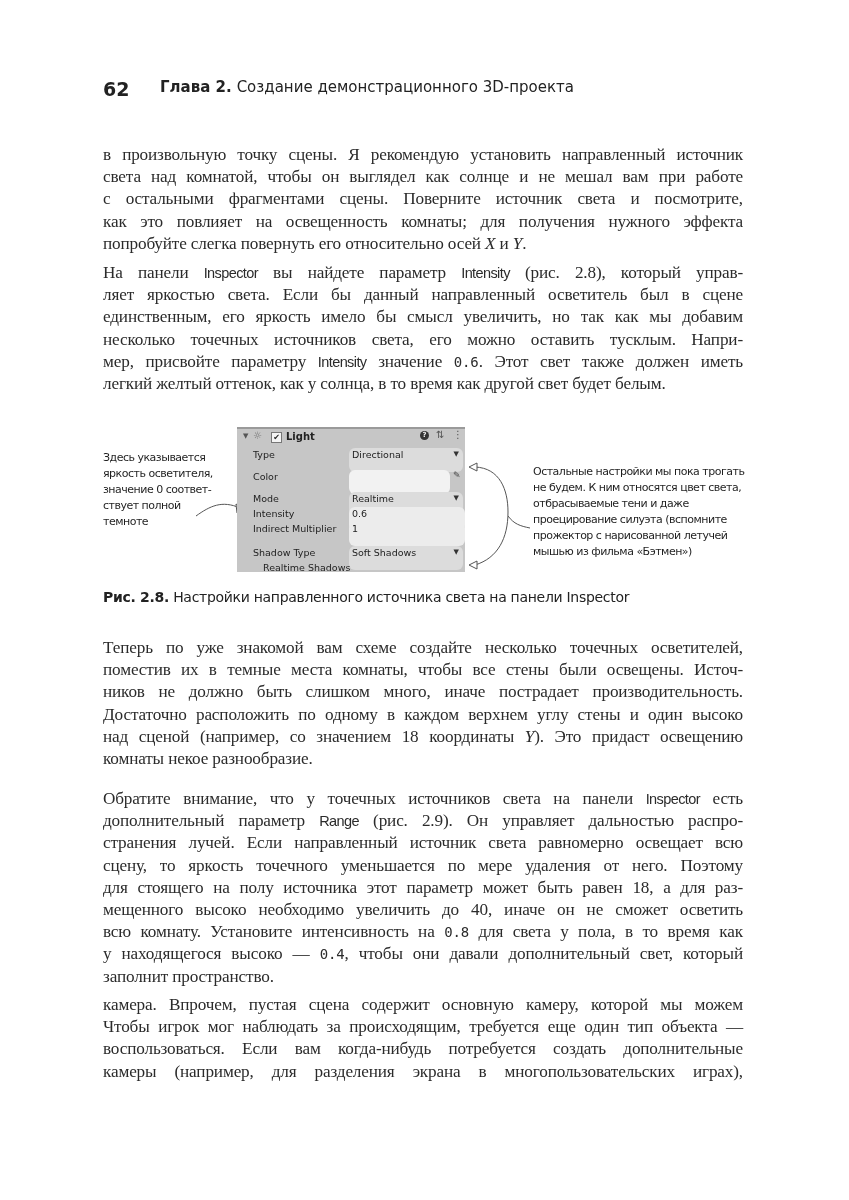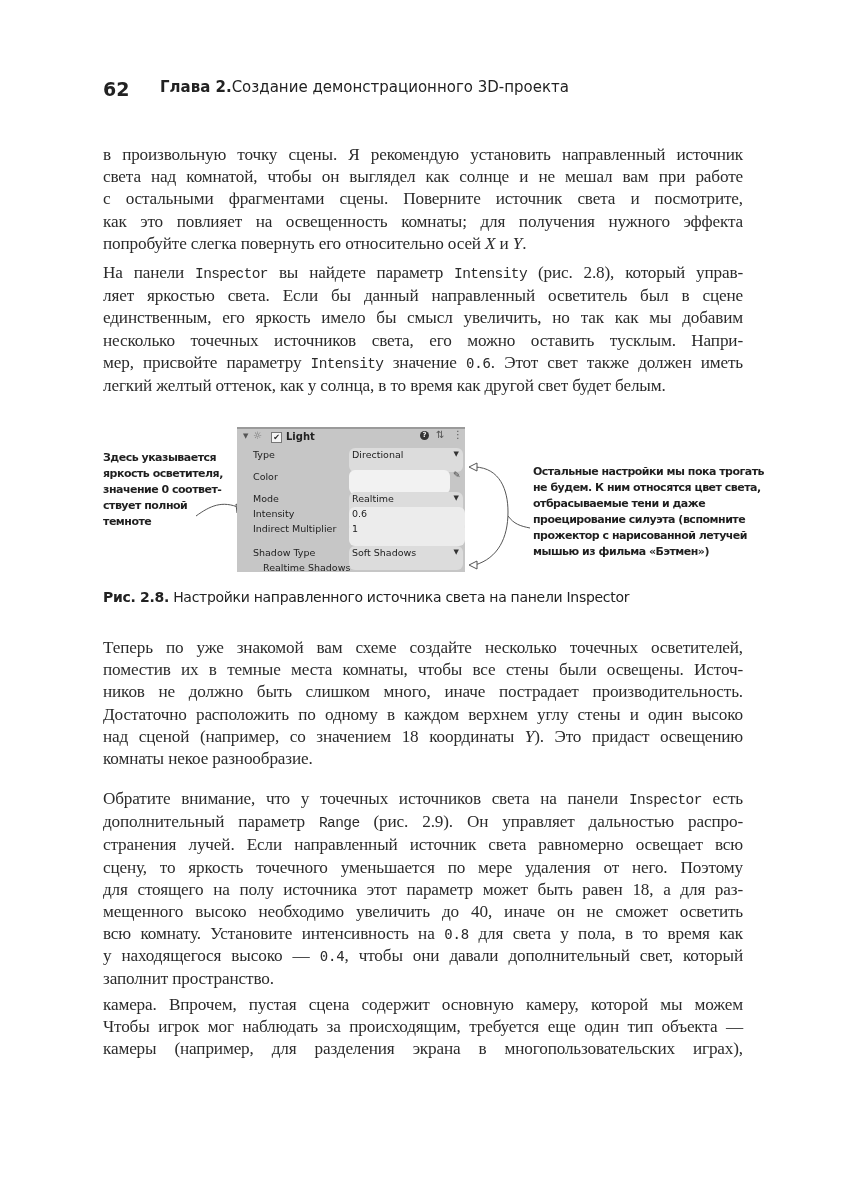--- a/index.html
+++ b/index.html
@@ -2,26 +2,26 @@
 <html><head>
   <meta charset="utf-8">
   <style>
     html, body { margin: 0; padding: 0; background: #ffffff; }
     body { width: 849px; height: 1200px; position: relative; overflow: hidden; color: #2a2a2a; }
     .page { position: absolute; left: 0; top: 0; width: 849px; height: 1200px; }
 
     .running-head { position: absolute; left: 103px; top: 78px; height: 28px; display: flex; align-items: flex-start; font-family: "DejaVu Sans", sans-serif; color: #222; }
     .page-number { font-weight: bold; font-size: 19px; width: 57px; }
     .chapter-label { font-weight: bold; font-size: 15px; }
-    .chapter-title { font-size: 15px; }
+    .chapter-title { font-size: 15px; margin-left: 5px; }
 
     .para { position: absolute; left: 103px; width: 640px; font-family: "Liberation Serif", serif; font-size: 17.2px; line-height: 22.2px; text-align: justify; color: #2b2b2b; letter-spacing: -0.15px; }
     .para .line { display: block; white-space: nowrap; text-align-last: justify; text-align: justify; }
     .para .line.last { text-align-last: left; }
-    .ui { font-family: Liberation Mono, monospace; font-size: 14.5px; letter-spacing: -0.6px; }
+    .ui { font-family: Liberation Sans, sans-serif; font-size: 14.5px; letter-spacing: -0.6px; }
     .code { font-family: "DejaVu Sans Mono", monospace; font-size: 14px; }
     .ital { font-style: italic; }
 
     
     .figure { position: absolute; left: 0; top: 420px; width: 849px; height: 160px; }
     .inspector { position: absolute; left: 237px; top: 7px; width: 228px; height: 143px; background: #c6c6c6; border-top: 2px solid #9a9a9a; overflow: hidden; font-family: "DejaVu Sans", sans-serif; font-size: 9.5px; color: #222; }
     .insp-header { position: absolute; left: 0; top: 0; width: 228px; height: 16px; }
     .insp-header .tri { position: absolute; left: 6px; top: 3px; font-size: 7px; color: #555; }
     .insp-header .light-ic { position: absolute; left: 16px; top: 1px; font-size: 10px; color: #777; }
     .insp-header .chk { position: absolute; left: 34px; top: 3px; width: 9px; height: 9px; background: #f4f4f4; border: 1px solid #777; font-size: 8px; line-height: 9px; text-align: center; color: #222; }
@@ -33,21 +33,21 @@
     .insp-row { position: absolute; left: 0; width: 228px; height: 14px; }
     .insp-row .lbl { position: absolute; left: 16px; top: 1px; }
     .insp-row .sub { left: 26px; }
     .insp-row .field { position: absolute; left: 112px; top: 0; height: 24px; background: #e6e6e6; border-radius: 6px; padding-left: 3px; line-height: 13px; box-sizing: border-box; }
     .insp-row .field.drop { width: 114px; background: #dcdcdc; }
     .insp-row .field.txt { width: 116px; background: #ececec; }
     .insp-row .field.color { width: 101px; background: #f2f2f2; }
     .insp-row .caret { position: absolute; right: 4px; top: 0; font-size: 7px; color: #333; }
     .insp-row .picker { position: absolute; left: 216px; top: 0px; font-size: 9px; color: #444; }
 
-    .callout { position: absolute; font-family: "DejaVu Sans", sans-serif; font-weight: bold; font-size: 11px; line-height: 16px; color: #1f1f1f; letter-spacing: -0.5px; }
+    .callout { position: absolute; font-family: "DejaVu Sans", sans-serif; font-weight: normal; font-size: 11px; line-height: 16px; color: #1f1f1f; letter-spacing: -0.5px; }
     .callout .cl { display: block; white-space: nowrap; }
     .callout-left { left: 103px; top: 30px; }
     .callout-right { left: 533px; top: 44px; }
     .arrows { position: absolute; left: 0; top: 0; width: 849px; height: 160px; }
 
     .caption { position: absolute; left: 103px; top: 589px; font-family: "DejaVu Sans", sans-serif; font-size: 14px; color: #222; letter-spacing: -0.3px; white-space: nowrap; }
     .caption .cap-label { font-weight: bold; }
   </style>
 </head>
 <body>
@@ -168,16 +168,17 @@
     <span class="line">для стоящего на полу источника этот параметр может быть равен 18, а для раз-</span>
     <span class="line">мещенного высоко необходимо увеличить до 40, иначе он не сможет осветить</span>
     <span class="line"><span>всю комнату. Установите интенсивность на </span><span class="code">0.8</span><span> для света у пола, в то время как</span></span>
     <span class="line"><span>у находящегося высоко — </span><span class="code">0.4</span><span>, чтобы они давали дополнительный свет, который</span></span>
     <span class="line last">заполнит пространство.</span>
   </div>
 
   <div class="para" style="top:994px;">
     <span class="line">камера. Впрочем, пустая сцена содержит основную камеру, которой мы можем</span>
     <span class="line">Чтобы игрок мог наблюдать за происходящим, требуется еще один тип объекта —</span>
+    <span class="line">воспользоваться. Если вам когда-нибудь потребуется создать дополнительные</span>
     <span class="line">камеры (например, для разделения экрана в многопользовательских играх),</span>
   </div>
 
 </div>
 
 </body></html>

